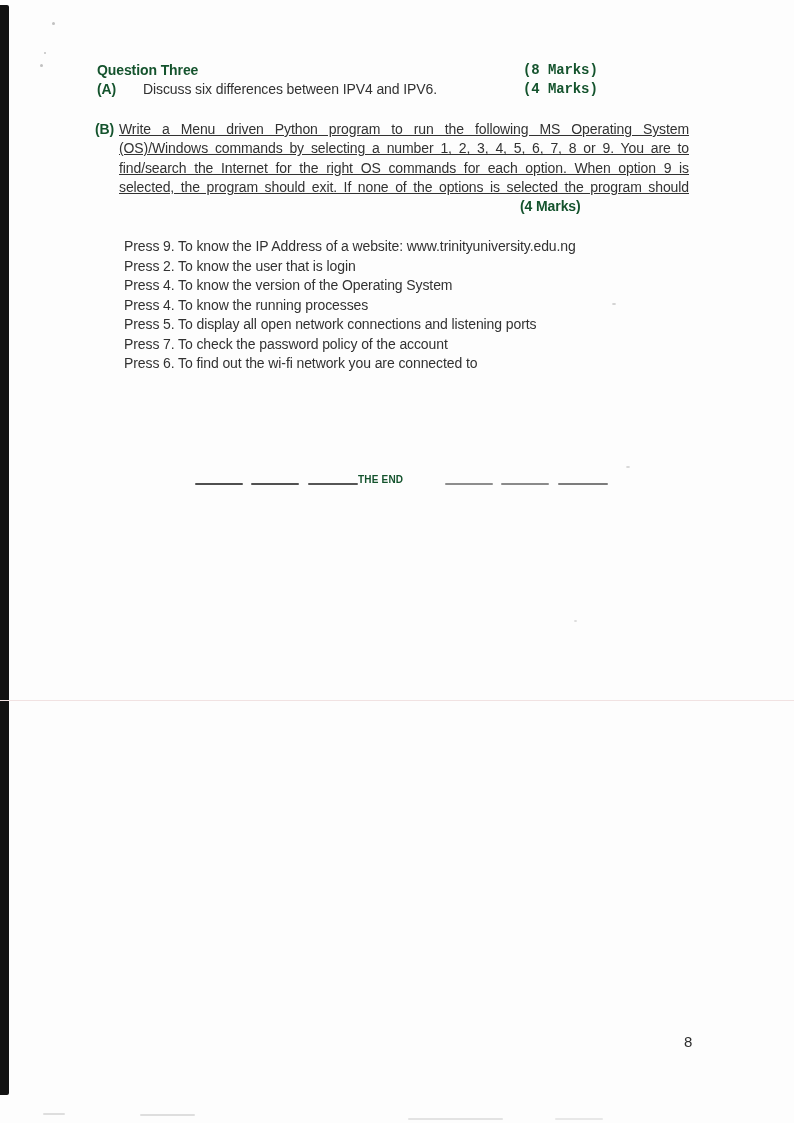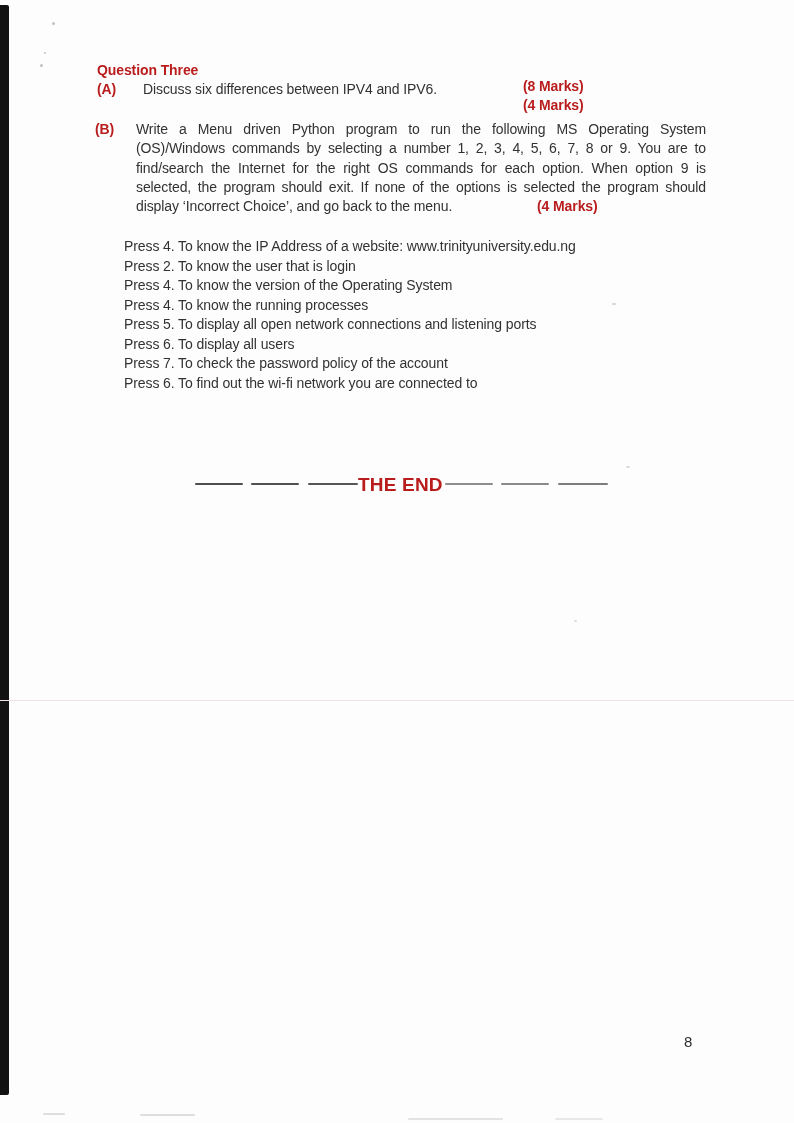--- a/index.html
+++ b/index.html
@@ -11,57 +11,57 @@
     position: relative;
     overflow: hidden;
     -webkit-font-smoothing: antialiased;
   }
   .page {
     position: absolute; inset: 0;
     background: #fdfdfd;
     font-size: 14px;
     letter-spacing: -0.1px;
   }
-  .bold { font-weight: 700; color: #b91c1c; }
+  .bold { font-weight: 700; color: #14532d; }
 
   
   .scan-bar {
     position: absolute; left: 0; top: 5px;
     width: 9px; height: 1090px;
     background: #121212;
     border-radius: 0 2px 2px 0;
   }
 
   
   .header-block { position: absolute; left: 97px; top: 61px; width: 595px; }
   .hrow { position: relative; height: 19px; line-height: 19px; white-space: nowrap; }
-  .marks-col { position: absolute; left: 426px; top: 16px; }
+  .marks-col { position: absolute; left: 426px; top: 0; font-family: Liberation Mono, monospace; }
   .part-a-text { position: absolute; left: 46px; top: 0; }
 
   
   .part-b { position: absolute; left: 95px; top: 120px; width: 597px; }
   .label-b { position: absolute; left: 0; top: 0; line-height: 19.3px; }
-  .b-lines { margin-left: 41px; width: 570px; }
+  .b-lines { margin-left: 24px; width: 570px; text-decoration: underline; }
   .jline {
     line-height: 19.3px;
     text-align: justify;
     text-align-last: justify;
     white-space: normal;
     word-spacing: 0.5px;
   }
   .lastline { position: relative; line-height: 19.3px; white-space: nowrap; }
   .marks-inline { position: absolute; left: 401px; top: 0; }
 
   
   .menu-list { position: absolute; left: 124px; top: 237px; }
   .menu-item { line-height: 19.5px; white-space: nowrap; }
 
   
   .end-divider { position: absolute; left: 0; top: 474px; width: 794px; height: 22px; }
-  .end-label { position: absolute; left: 358px; top: 0; font-size: 19px; letter-spacing: 0.2px; }
+  .end-label { position: absolute; left: 358px; top: 0; font-size: 10px; letter-spacing: 0.2px; }
   .dash { position: absolute; top: 9px; height: 2px; border-radius: 1px; }
   .d1 { left: 195px; width: 48px; background: #4f4f4f; }
   .d2 { left: 251px; width: 48px; background: #515151; }
   .d3 { left: 308px; width: 50px; background: #565656; }
   .d4 { left: 445px; width: 48px; background: #8d8d8d; }
   .d5 { left: 501px; width: 48px; background: #8a8a8a; }
   .d6 { left: 558px; width: 50px; background: #7c7c7c; }
 
   
   .fold-line {
@@ -107,33 +107,31 @@
   </div>
 
   <div class="part-b">
     <span class="bold label-b">(B)</span>
     <div class="b-lines">
       <div class="jline">Write a Menu driven Python program to run the following MS Operating System</div>
       <div class="jline">(OS)/Windows commands by selecting a number 1, 2, 3, 4, 5, 6, 7, 8 or 9. You are to</div>
       <div class="jline">find/search the Internet for the right OS commands for each option. When option 9 is</div>
       <div class="jline">selected, the program should exit. If none of the options is selected the program should</div>
       <div class="lastline">
-        <span>display ‘Incorrect Choice’, and go back to the menu.</span>
         <span class="bold marks-inline">(4 Marks)</span>
       </div>
     </div>
   </div>
 
   <div class="menu-list">
-    <div class="menu-item">Press 4. To know the IP Address of a website: www.trinityuniversity.edu.ng</div>
+    <div class="menu-item">Press 9. To know the IP Address of a website: www.trinityuniversity.edu.ng</div>
     <div class="menu-item">Press 2. To know the user that is login</div>
     <div class="menu-item">Press 4. To know the version of the Operating System</div>
     <div class="menu-item">Press 4. To know the running processes</div>
     <div class="menu-item">Press 5. To display all open network connections and listening ports</div>
-    <div class="menu-item">Press 6. To display all users</div>
     <div class="menu-item">Press 7. To check the password policy of the account</div>
     <div class="menu-item">Press 6. To find out the wi-fi network you are connected to</div>
   </div>
 
   <div class="end-divider">
     <span class="dash d1"></span>
     <span class="dash d2"></span>
     <span class="dash d3"></span>
     <span class="bold end-label">THE END</span>
     <span class="dash d4"></span>

